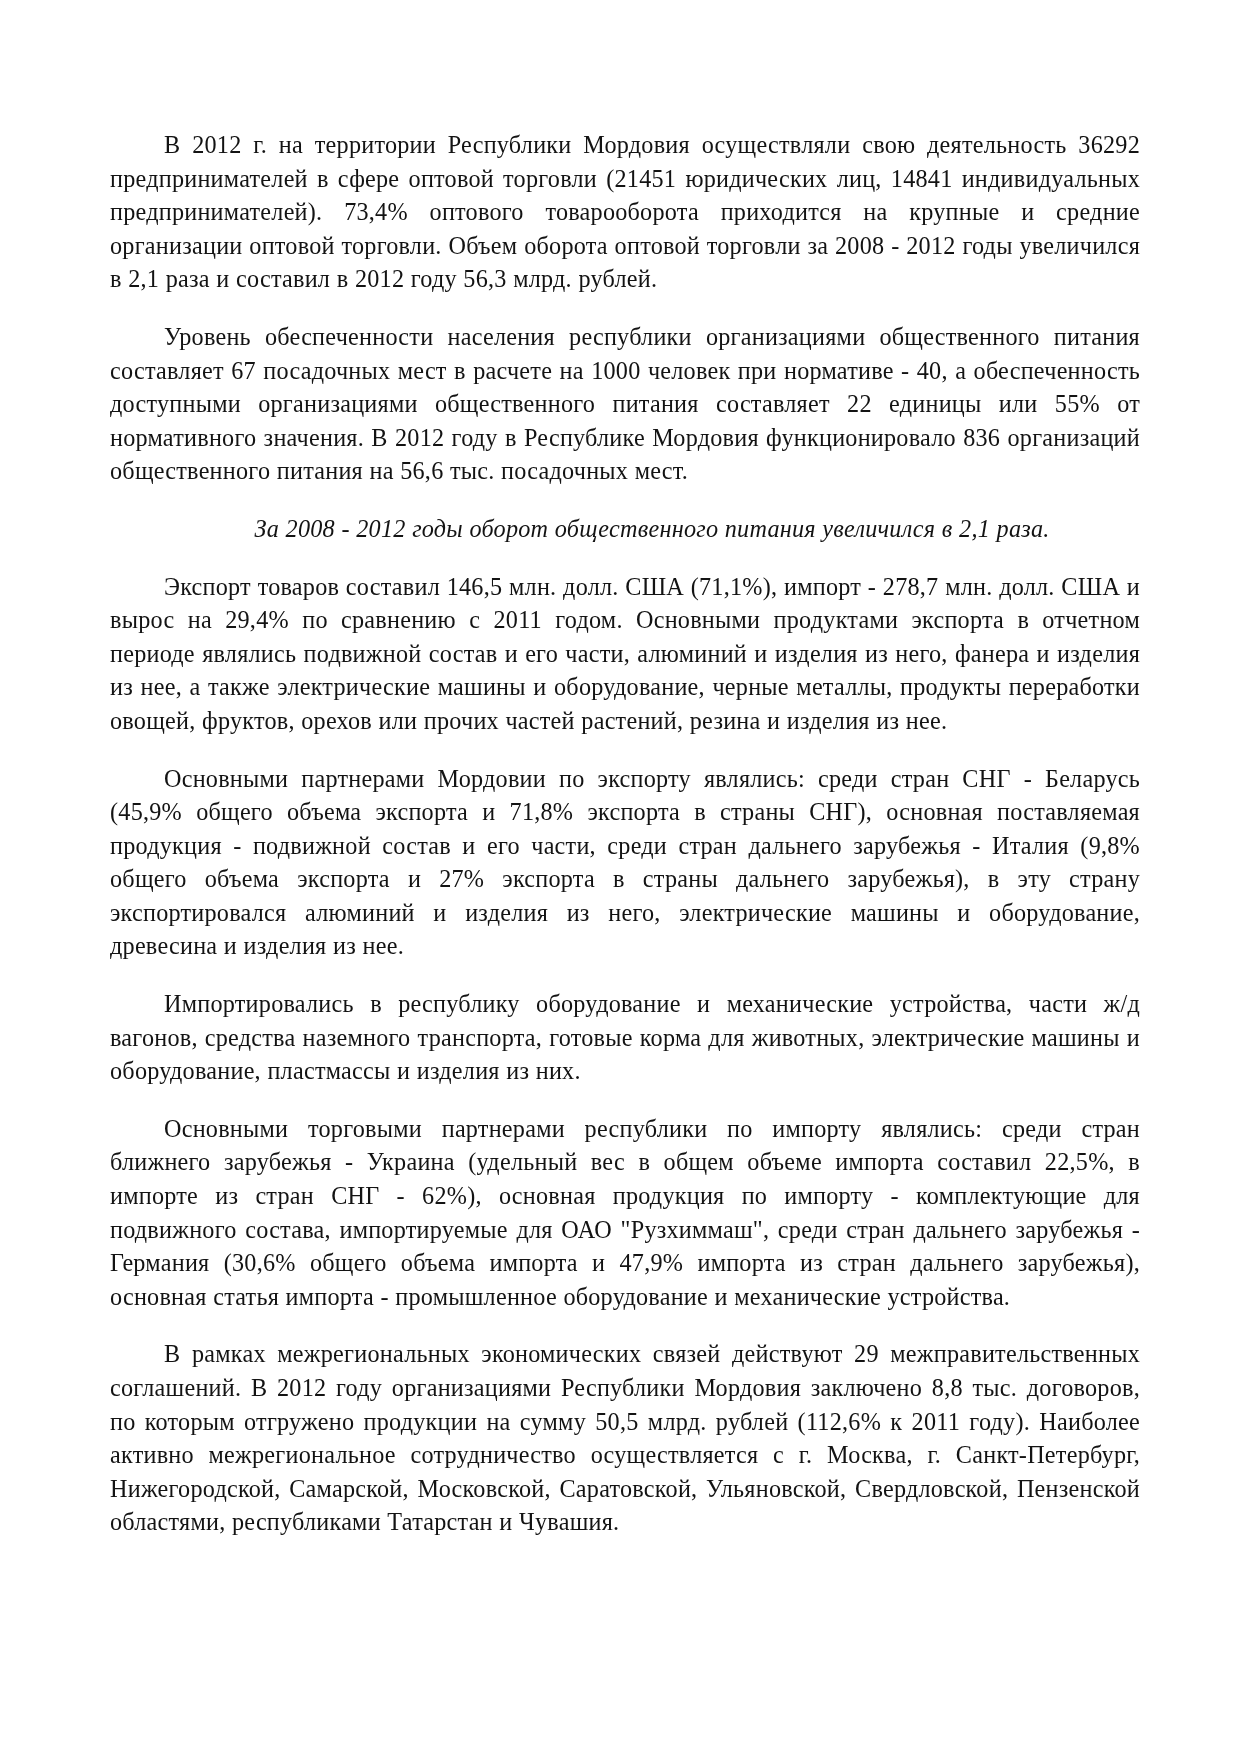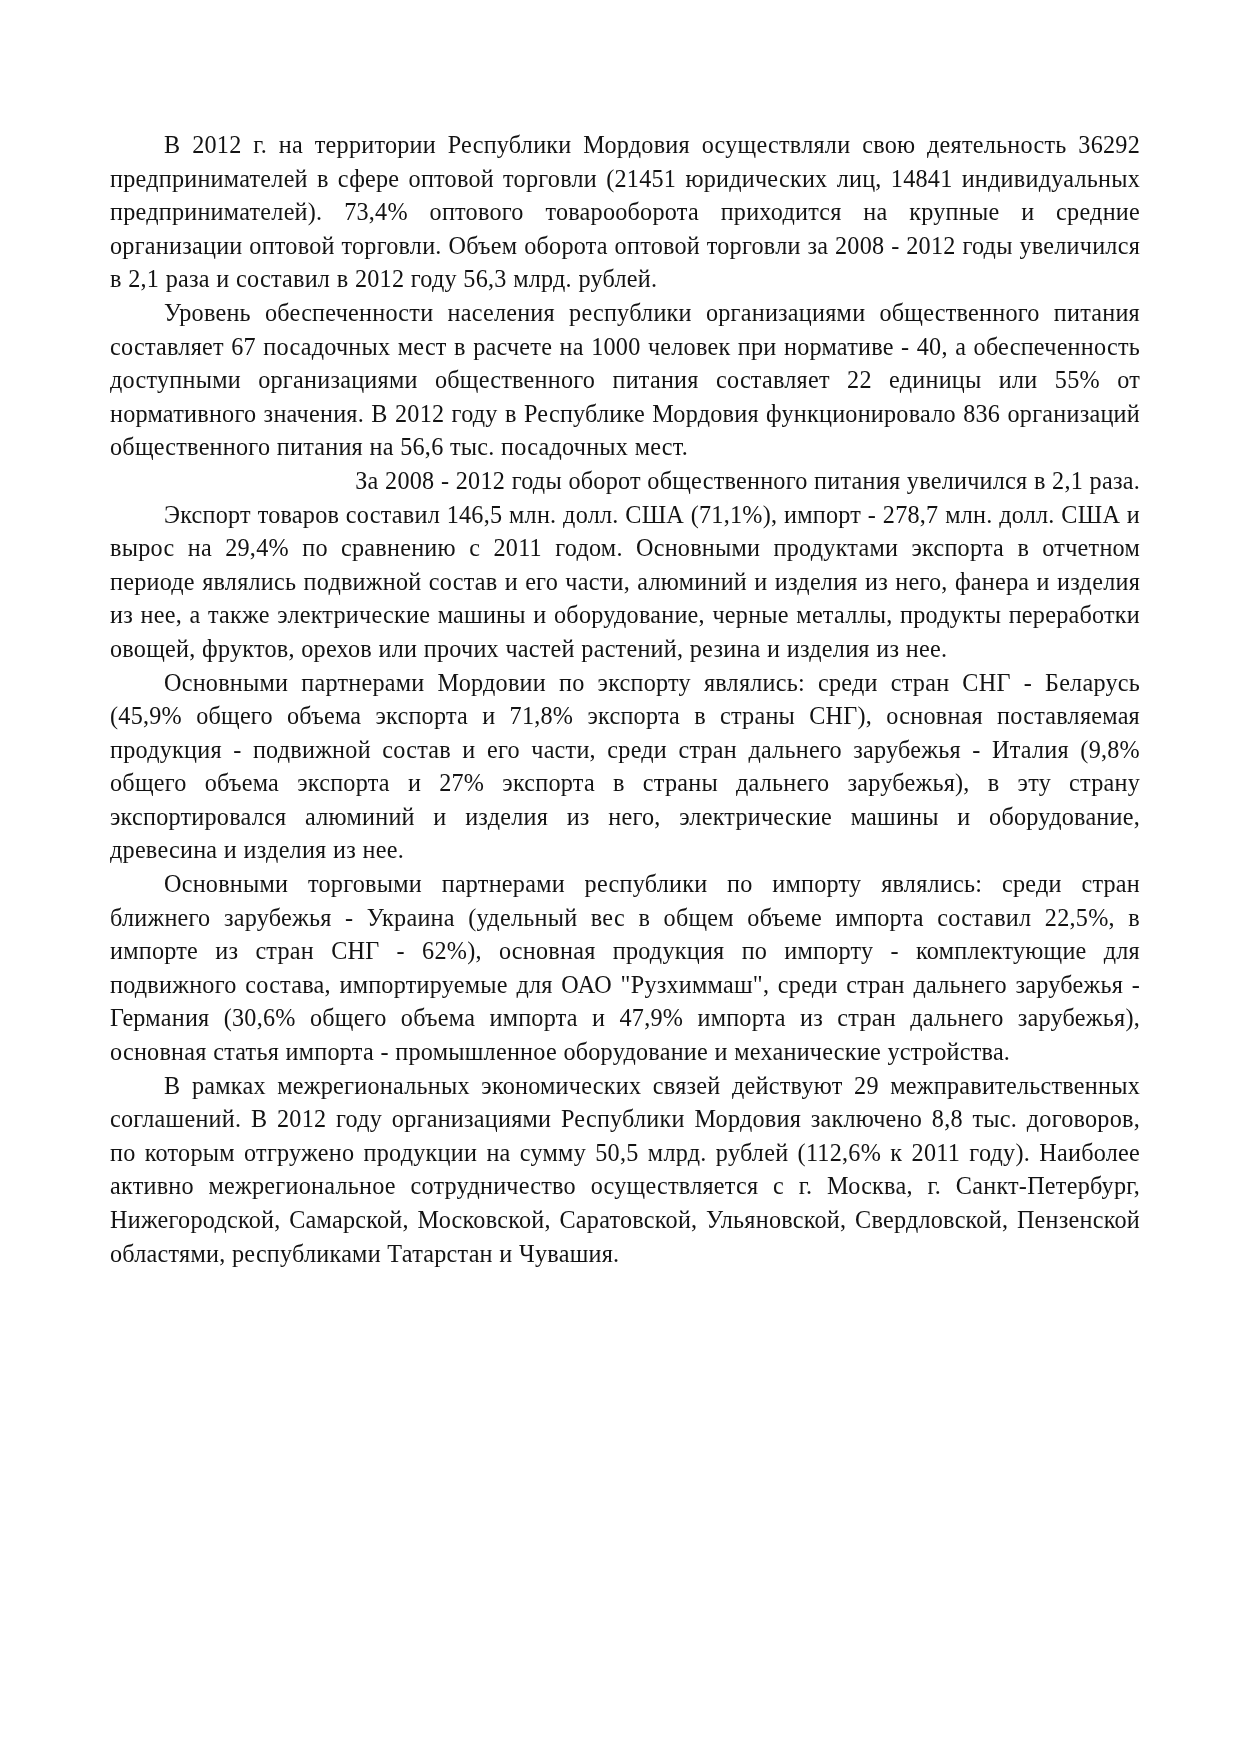--- a/index.html
+++ b/index.html
@@ -35,42 +35,45 @@
     text-justify: inter-word;
     text-indent: 54px;
     font-size: 24.2px;
     line-height: 33.6px;
     letter-spacing: 0.01em;
     word-spacing: 0.01em;
     color: #131313;
     -webkit-font-smoothing: antialiased;
   }
   p.para + p.para {
+    margin-top: 24px;
   }
   p.para.single {
-    text-align: right;
+    text-align: center;
+    font-style: italic;
   }
 </style>
 </head>
 <body>
 
 <div class="page">
   <div class="content">
 
     <p class="para">В 2012 г. на территории Республики Мордовия осуществляли свою деятельность 36292 предпринимателей в сфере оптовой торговли (21451 юридических лиц, 14841 индивидуальных предпринимателей). 73,4% оптового товарооборота приходится на крупные и средние организации оптовой торговли. Объем оборота оптовой торговли за 2008 - 2012 годы увеличился в 2,1 раза и составил в 2012 году 56,3 млрд. рублей.</p>
 
     <p class="para">Уровень обеспеченности населения республики организациями общественного питания составляет 67 посадочных мест в расчете на 1000 человек при нормативе - 40, а обеспеченность доступными организациями общественного питания составляет 22 единицы или 55% от нормативного значения. В 2012 году в Республике Мордовия функционировало 836 организаций общественного питания на 56,6 тыс. посадочных мест.</p>
 
     <p class="para single">За 2008 - 2012 годы оборот общественного питания увеличился в 2,1 раза.</p>
 
 
 
     <p class="para">Экспорт товаров составил 146,5 млн. долл. США (71,1%), импорт - 278,7 млн. долл. США и вырос на 29,4% по сравнению с 2011 годом. Основными продуктами экспорта в отчетном периоде являлись подвижной состав и его части, алюминий и изделия из него, фанера и изделия из нее, а также электрические машины и оборудование, черные металлы, продукты переработки овощей, фруктов, орехов или прочих частей растений, резина и изделия из нее.</p>
 
     <p class="para">Основными партнерами Мордовии по экспорту являлись: среди стран СНГ - Беларусь (45,9% общего объема экспорта и 71,8% экспорта в страны СНГ), основная поставляемая продукция - подвижной состав и его части, среди стран дальнего зарубежья - Италия (9,8% общего объема экспорта и 27% экспорта в страны дальнего зарубежья), в эту страну экспортировался алюминий и изделия из него, электрические машины и оборудование, древесина и изделия из нее.</p>
 
+    <p class="para">Импортировались в республику оборудование и механические устройства, части ж/д вагонов, средства наземного транспорта, готовые корма для животных, электрические машины и оборудование, пластмассы и изделия из них.</p>
 
     <p class="para">Основными торговыми партнерами республики по импорту являлись: среди стран ближнего зарубежья - Украина (удельный вес в общем объеме импорта составил 22,5%, в импорте из стран СНГ - 62%), основная продукция по импорту - комплектующие для подвижного состава, импортируемые для ОАО "Рузхиммаш", среди стран дальнего зарубежья - Германия (30,6% общего объема импорта и 47,9% импорта из стран дальнего зарубежья), основная статья импорта - промышленное оборудование и механические устройства.</p>
 
     <p class="para">В рамках межрегиональных экономических связей действуют 29 межправительственных соглашений. В 2012 году организациями Республики Мордовия заключено 8,8 тыс. договоров, по которым отгружено продукции на сумму 50,5 млрд. рублей (112,6% к 2011 году). Наиболее активно межрегиональное сотрудничество осуществляется с г. Москва, г. Санкт-Петербург, Нижегородской, Самарской, Московской, Саратовской, Ульяновской, Свердловской, Пензенской областями, республиками Татарстан и Чувашия.</p>
 
   </div>
 </div>
 
 </body></html>

